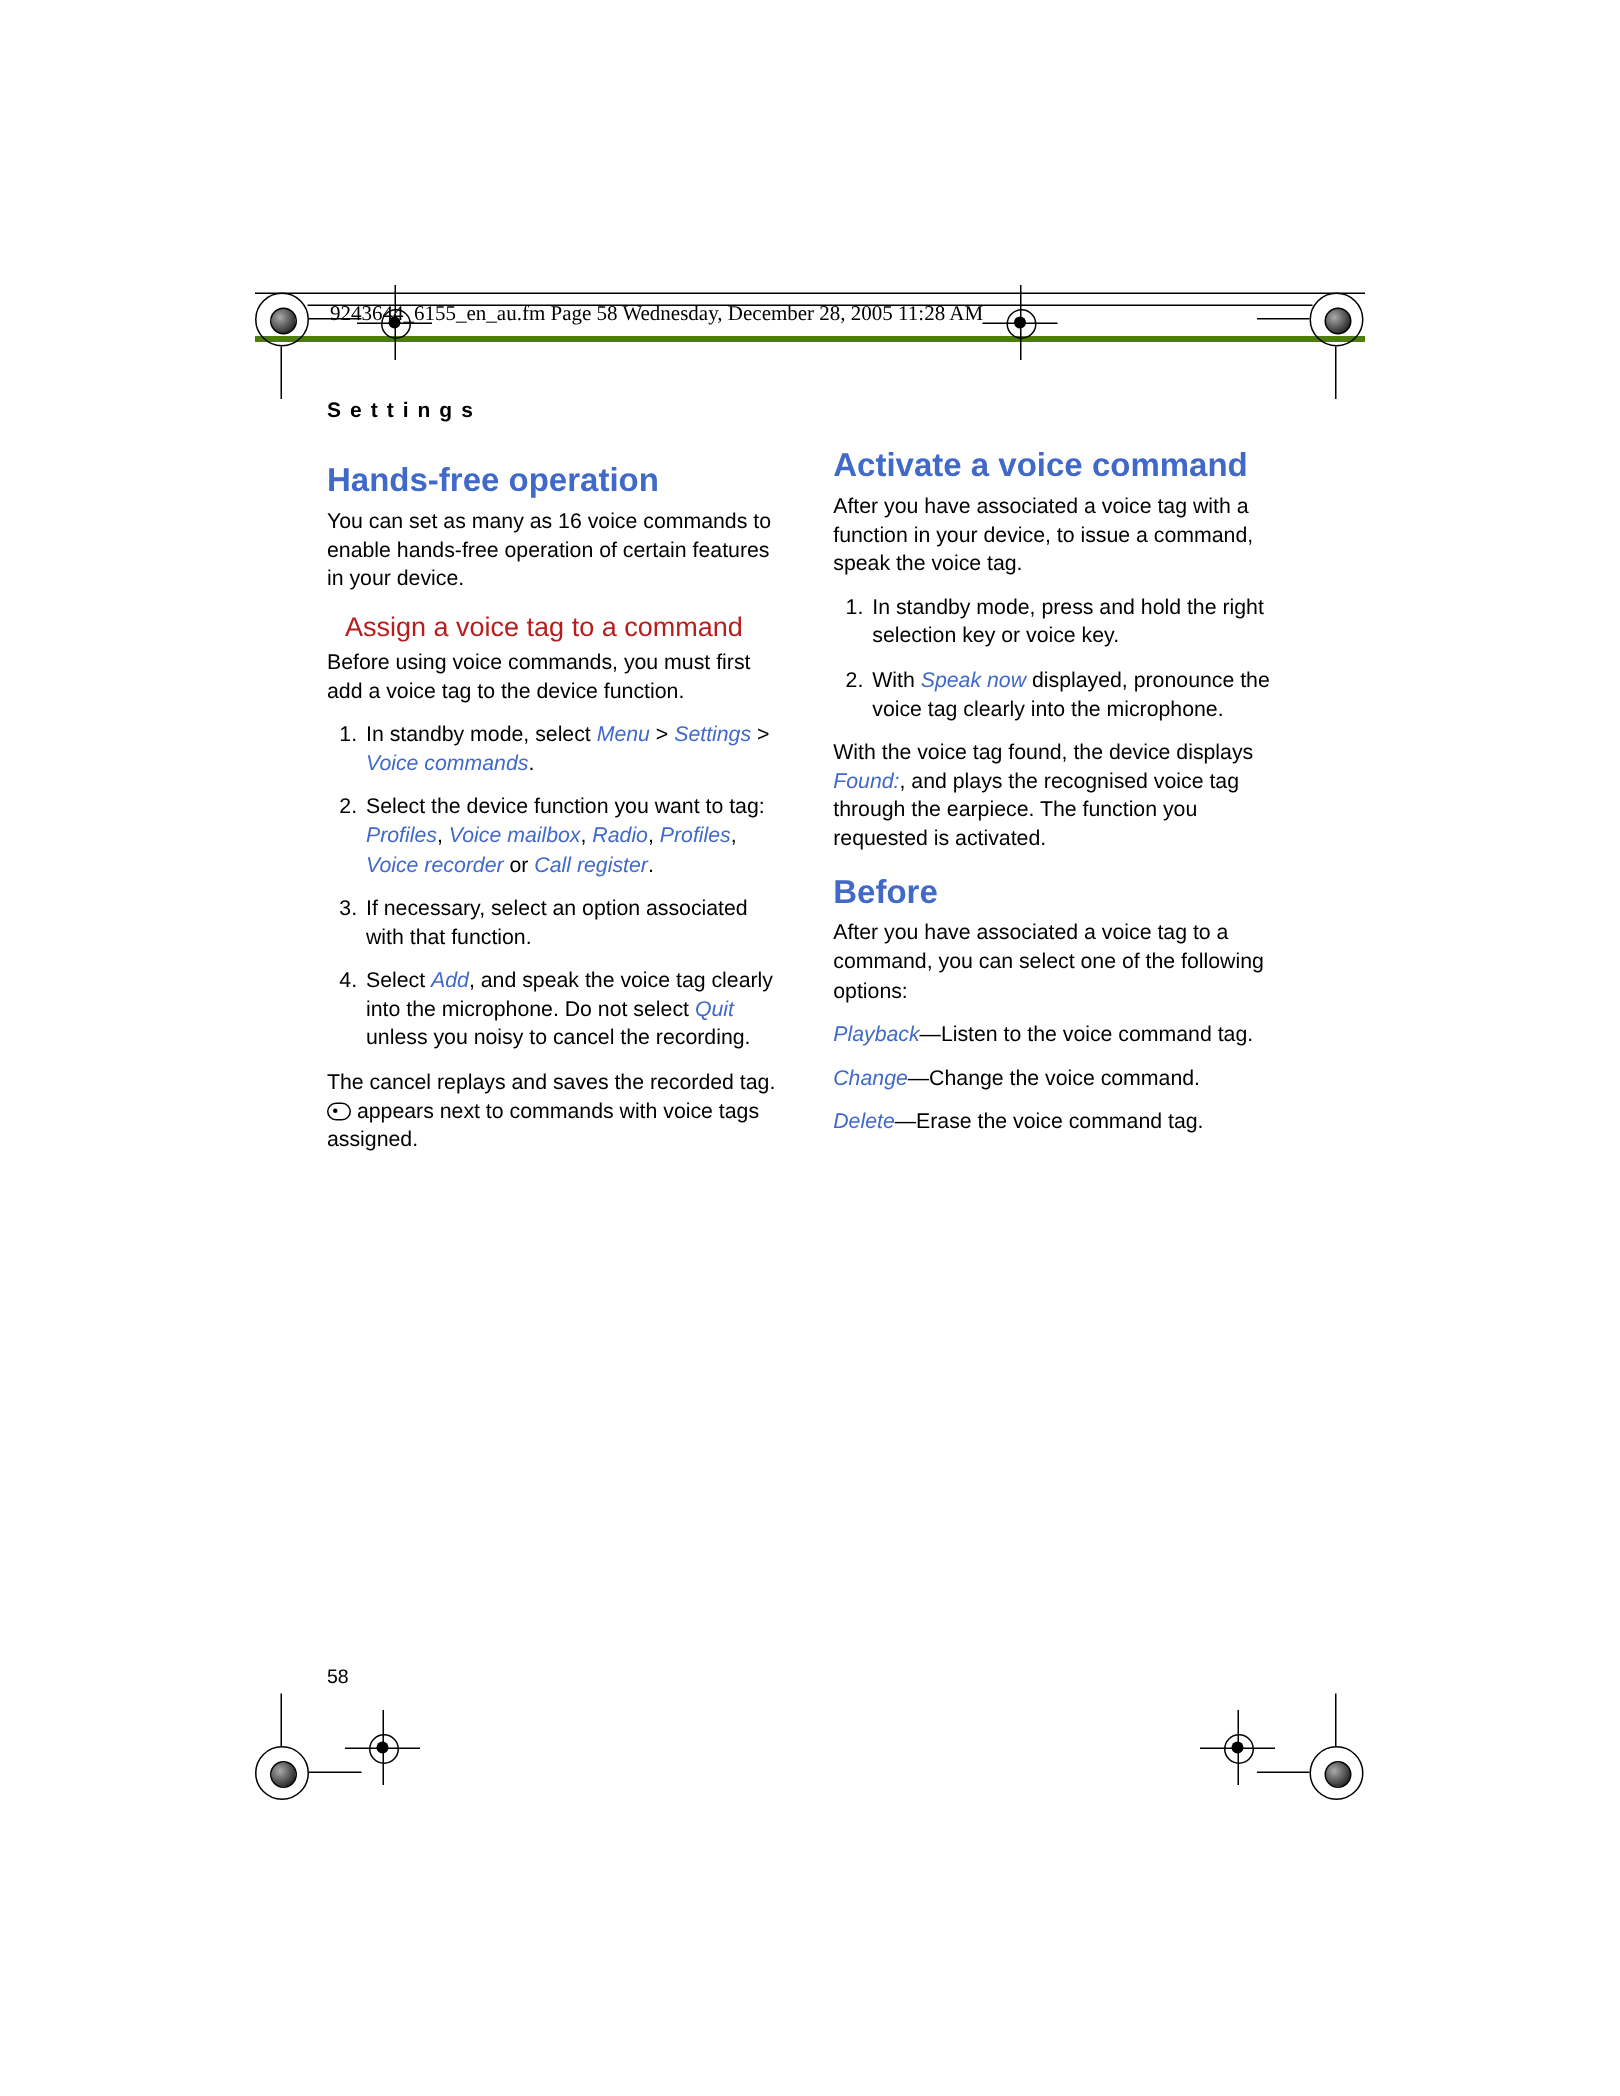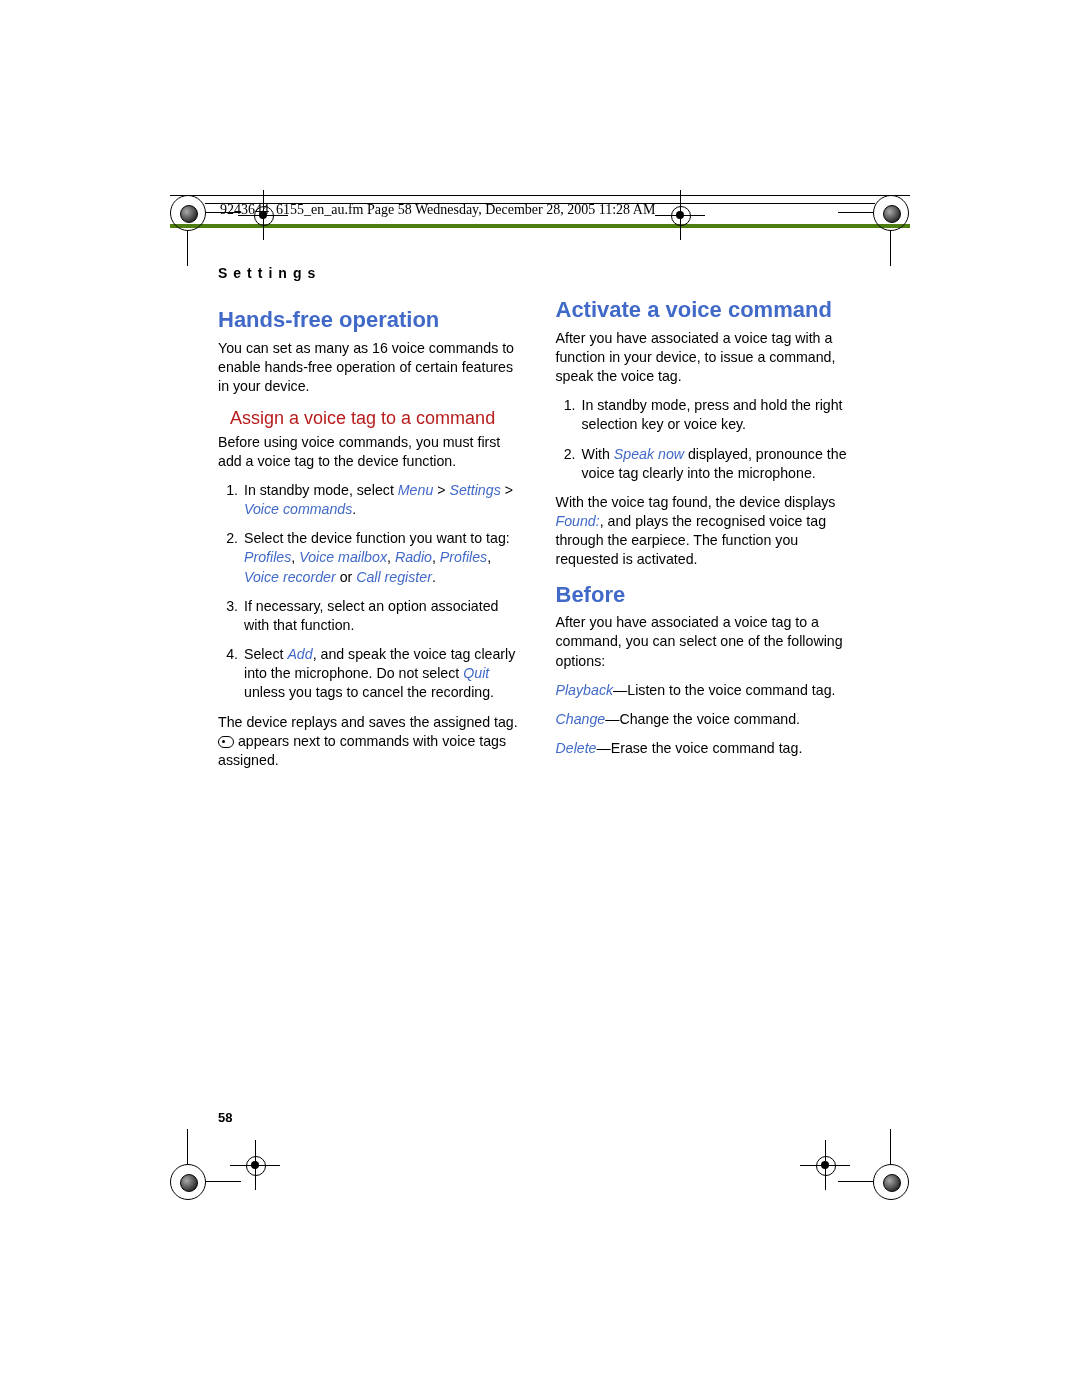--- a/index.html
+++ b/index.html
@@ -77,21 +77,21 @@
   }
   p { margin: 0 0 10px 0; }
   ol { padding-left: 24px; margin: 0 0 10px 0; }
   ol li { margin-bottom: 10px; padding-left: 2px;}
   .it { font-style: italic; color: #4169c8; }
   .pagenum {
     position: absolute;
     left: 218px;
     top: 1110px;
     font-size: 13px;
-    font-weight: bold;
+    font-weight: normal;
   }
   .avoid-break{break-inside:avoid;}
   .tag-icon{
     display:inline-block;width:14px;height:10px;border:1.2px solid #000;border-radius:7px;
     vertical-align:middle;position:relative;
   }
   .tag-icon::after{content:"";position:absolute;left:3px;top:3px;width:3px;height:3px;background:#000;border-radius:50%;}
 
   
   .reg { position:absolute; width:36px; height:36px; }
@@ -130,26 +130,26 @@
 
   <ol>
     <li>
       <span>In standby mode, select </span><span class="it">Menu</span><span> &gt; </span><span class="it">Settings</span><span> &gt; </span><span class="it">Voice commands</span><span>.</span>
     </li>
     <li>
       <span>Select the device function you want to tag: </span><span class="it">Profiles</span><span>, </span><span class="it">Voice mailbox</span><span>, </span><span class="it">Radio</span><span>, </span><span class="it">Profiles</span><span>, </span><span class="it">Voice recorder</span><span> or </span><span class="it">Call register</span><span>.</span>
     </li>
     <li>If necessary, select an option associated with that function.</li>
     <li>
-      <span>Select </span><span class="it">Add</span><span>, and speak the voice tag clearly into the microphone. Do not select </span><span class="it">Quit</span><span> unless you tags to cancel the recording.</span>
+      <span>Select </span><span class="it">Add</span><span>, and speak the voice tag clearly into the microphone. Do not select </span><span class="it">Quit</span><span> unless you noisy to cancel the recording.</span>
     </li>
   </ol>
 
   <p class="avoid-break">
-    <span>The device replays and saves the assigned tag. </span><span class="tag-icon"></span><span> appears next to commands with voice tags assigned.</span>
+    <span>The cancel replays and saves the recorded tag. </span><span class="tag-icon"></span><span> appears next to commands with voice tags assigned.</span>
   </p>
 
   <h2 class="h-main avoid-break">Activate a voice command</h2>
   <p>After you have associated a voice tag with a function in your device, to issue a command, speak the voice tag.</p>
 
   <ol>
     <li>In standby mode, press and hold the right selection key or voice key.</li>
     <li>
       <span>With </span><span class="it">Speak now</span><span> displayed, pronounce the voice tag clearly into the microphone.</span>
     </li>

